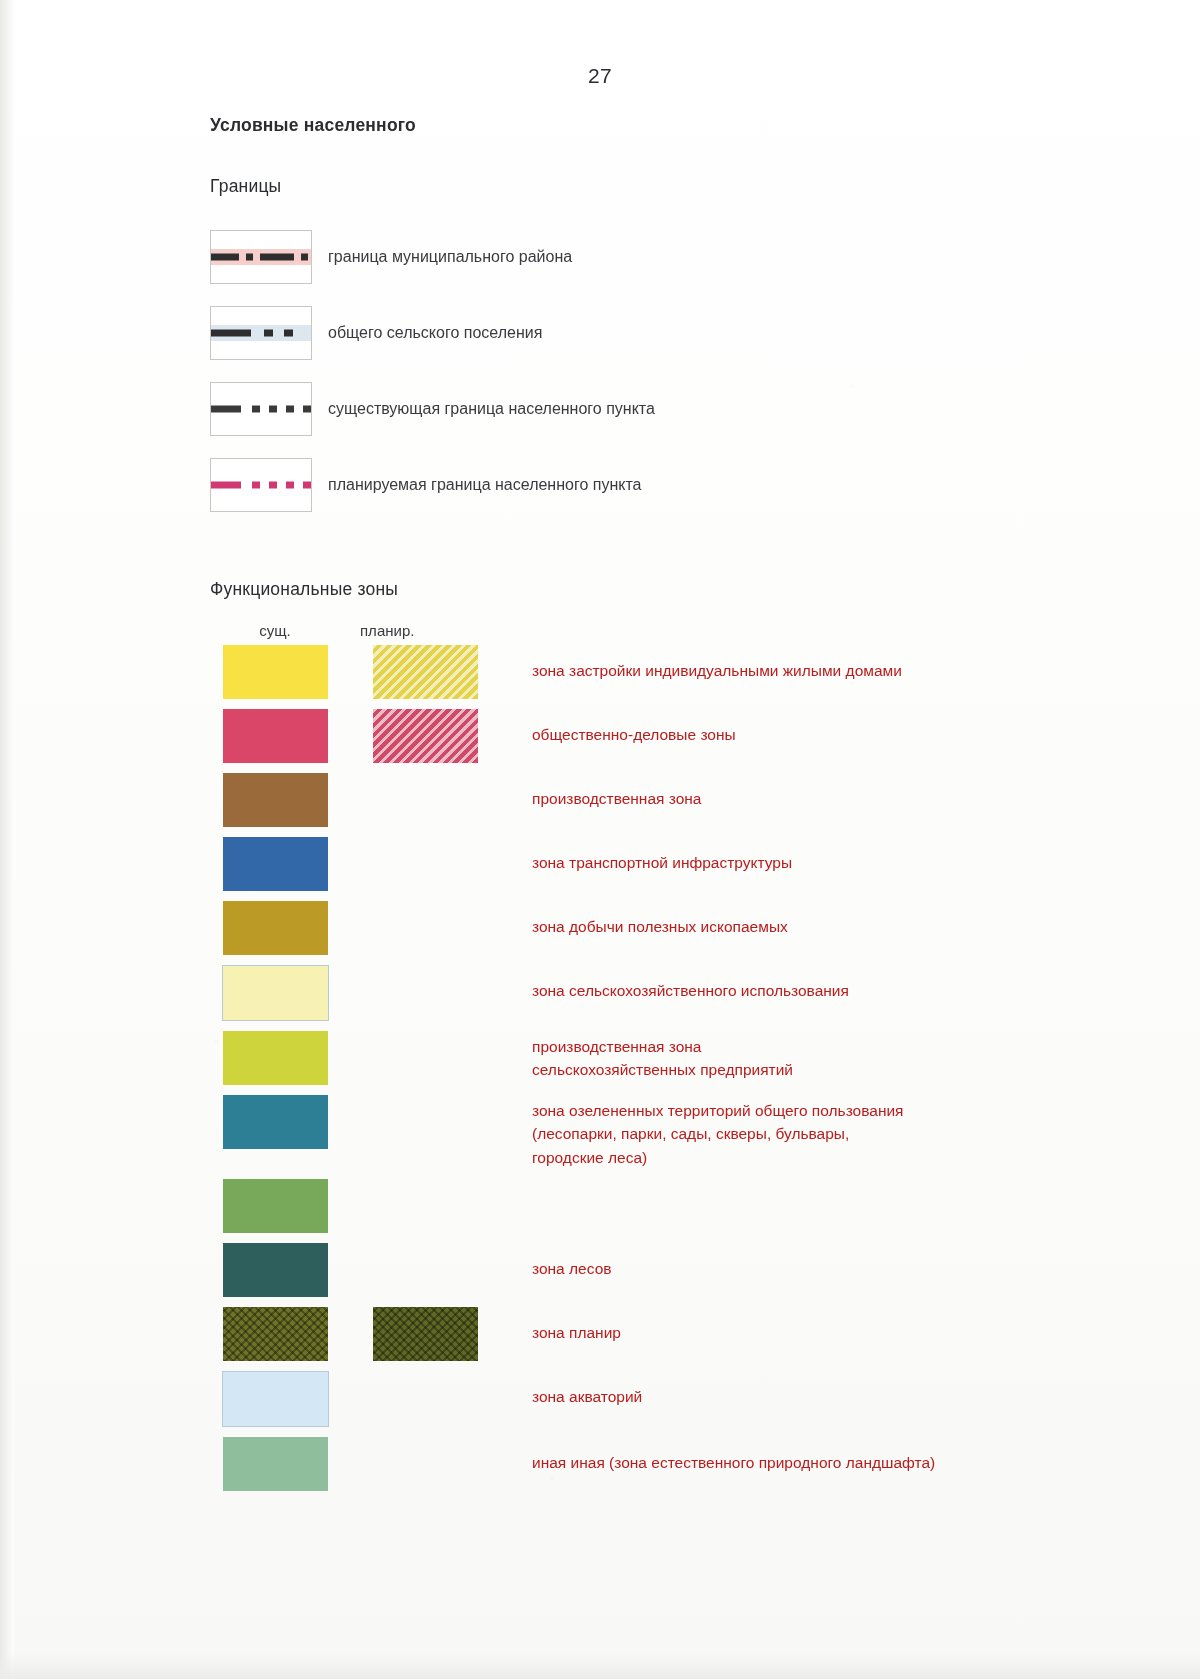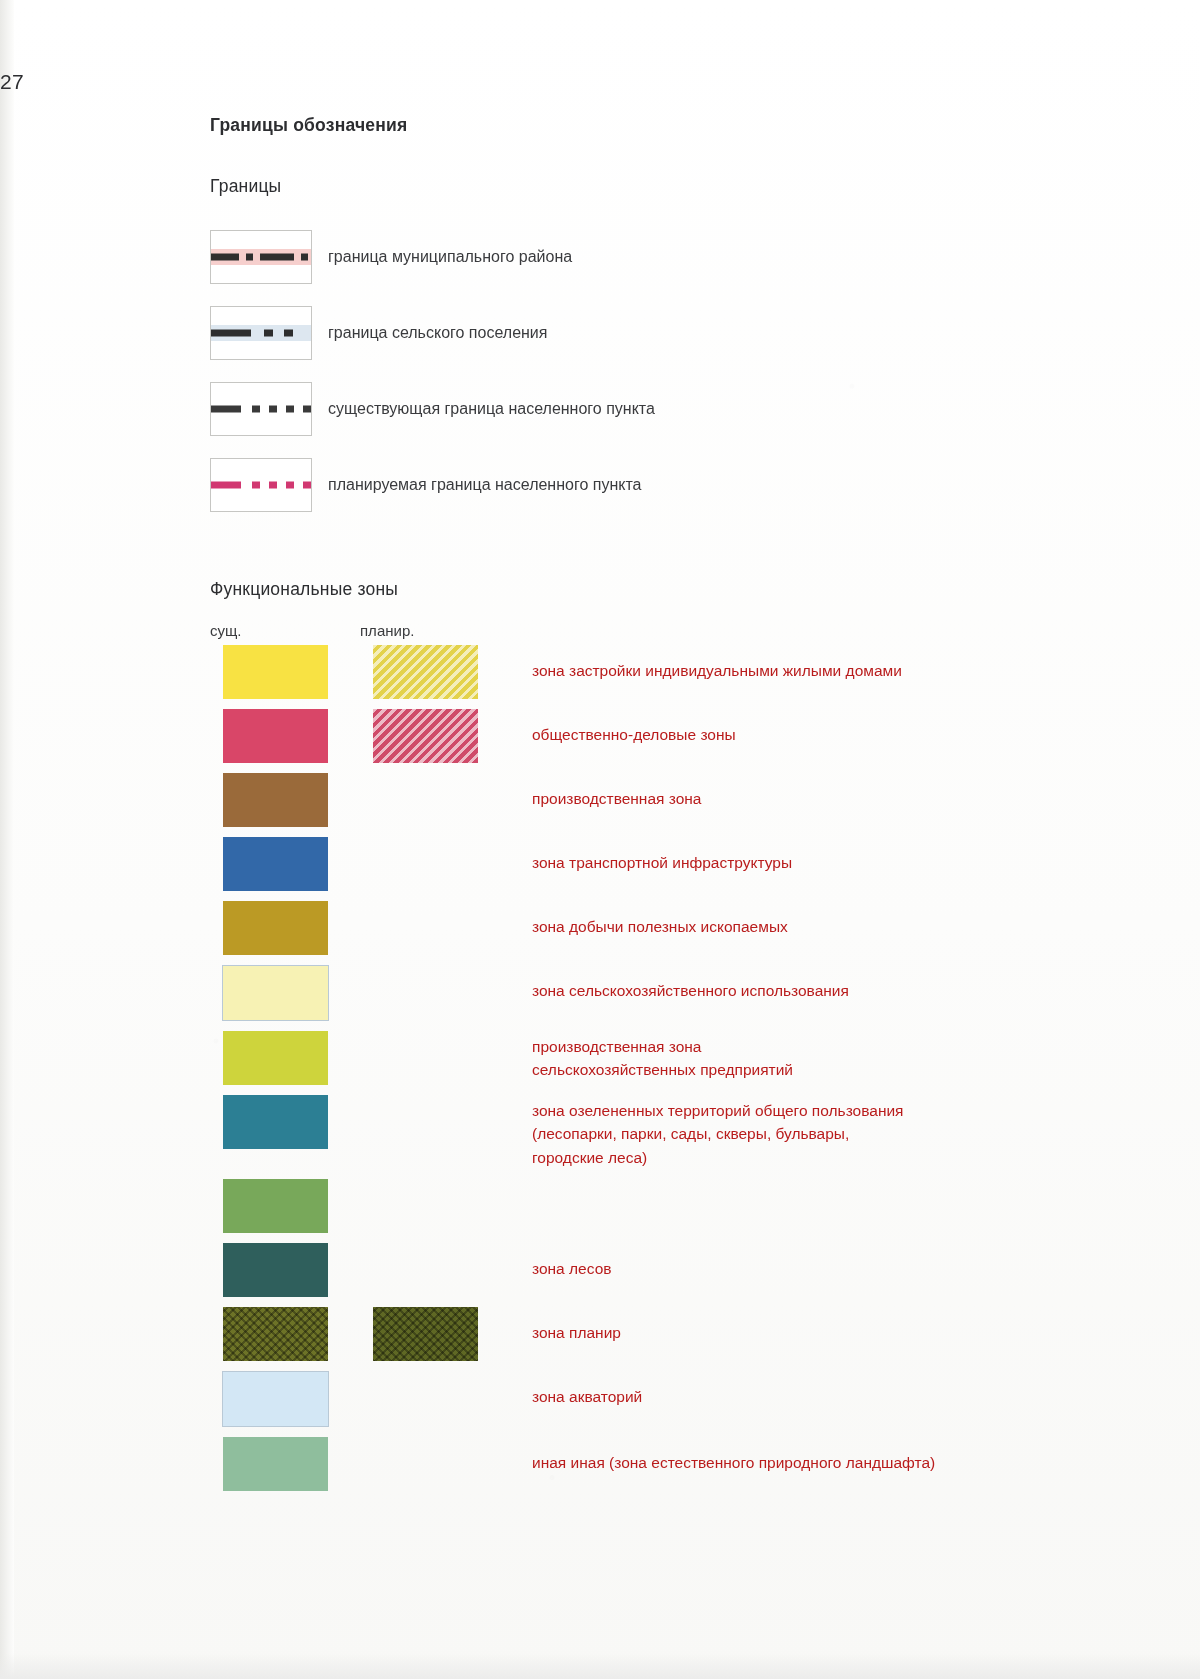--- a/index.html
+++ b/index.html
@@ -40,22 +40,23 @@
   }
   .edge-bottom {
     position: absolute;
     left: 0; right: 0; bottom: 0;
     height: 26px;
     background: linear-gradient(0deg, #ececeb 0%, rgba(253,253,252,0) 100%);
   }
 
   .page-number {
     position: absolute;
-    top: 70px;
+    top: 64px;
     left: 0; right: 0;
+    text-align: center;
     font-size: 21px;
     color: #2c2d30;
     letter-spacing: 0.3px;
   }
 
   .content {
     position: absolute;
     left: 210px;
     top: 115px;
     width: 930px;
@@ -111,21 +112,21 @@
   .zones-block { margin-top: 56px; }
   .col-heads {
     display: flex;
     align-items: flex-end;
     margin-bottom: 6px;
   }
   .col-head {
     font-size: 15px;
     color: #3a3b3e;
   }
-  .col-head.existing { width: 130px; }
+  .col-head.existing { width: 130px; text-align: center; }
   .col-head.planned  { width: 130px; text-align: left; margin-left: 20px; }
 
   .zone-row {
     display: flex;
     align-items: flex-start;
     margin-bottom: 10px;
   }
   .cell {
     width: 130px;
     flex: 0 0 auto;
@@ -152,42 +153,42 @@
 <body>
 
 <div class="page">
   <div class="edge-left"></div>
   <div class="edge-bottom"></div>
 
   <div class="page-number">27</div>
 
   <div class="content">
 
-    <div class="legend-title">Границы обозначения</div>
+    <div class="legend-title">Условные населенного</div>
 
     <div class="section-title">Границы</div>
 
     <div class="borders-list">
         <div class="border-row">
           <div class="border-swatch">
             <div class="border-halo" style="background: rgb(246, 207, 205);"></div>
             <svg width="112" height="10" viewBox="0 0 112 10" style="position: absolute; left: -6px; top: 50%; transform: translateY(-50%);">
               <line x1="0" y1="5" x2="112" y2="5" stroke="#2e2e2e" stroke-width="7" stroke-dasharray="34 7 7 7 34 7 7 7"></line>
             </svg>
           </div>
           <div class="border-label">граница муниципального района</div>
         </div>
         <div class="border-row">
           <div class="border-swatch">
             <div class="border-halo" style="background: rgb(221, 231, 240);"></div>
             <svg width="112" height="10" viewBox="0 0 112 10" style="position: absolute; left: -6px; top: 50%; transform: translateY(-50%);">
               <line x1="0" y1="5" x2="112" y2="5" stroke="#2e2e2e" stroke-width="7" stroke-dasharray="46 13 9 11 9"></line>
             </svg>
           </div>
-          <div class="border-label">граница сельского поселения</div>
+          <div class="border-label">общего сельского поселения</div>
         </div>
         <div class="border-row">
           <div class="border-swatch">
             <svg width="112" height="10" viewBox="0 0 112 10" style="position: absolute; left: -6px; top: 50%; transform: translateY(-50%);">
               <line x1="0" y1="5" x2="112" y2="5" stroke="#3a3a3a" stroke-width="7" stroke-dasharray="36 11 8 9 8 9 8 9 16"></line>
             </svg>
           </div>
           <div class="border-label">существующая граница населенного пункта</div>
         </div>
         <div class="border-row">

